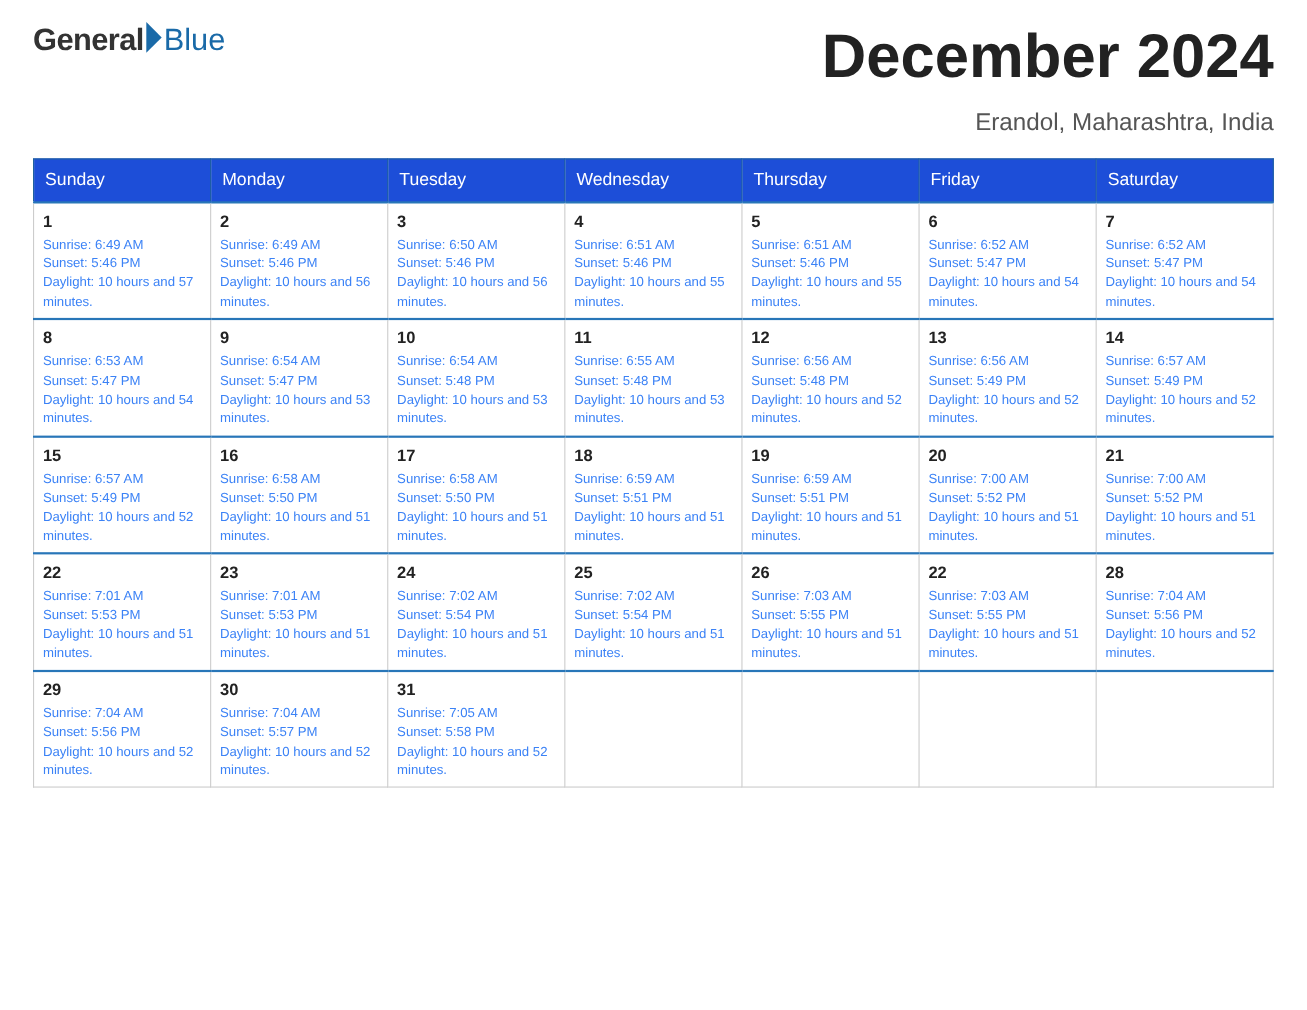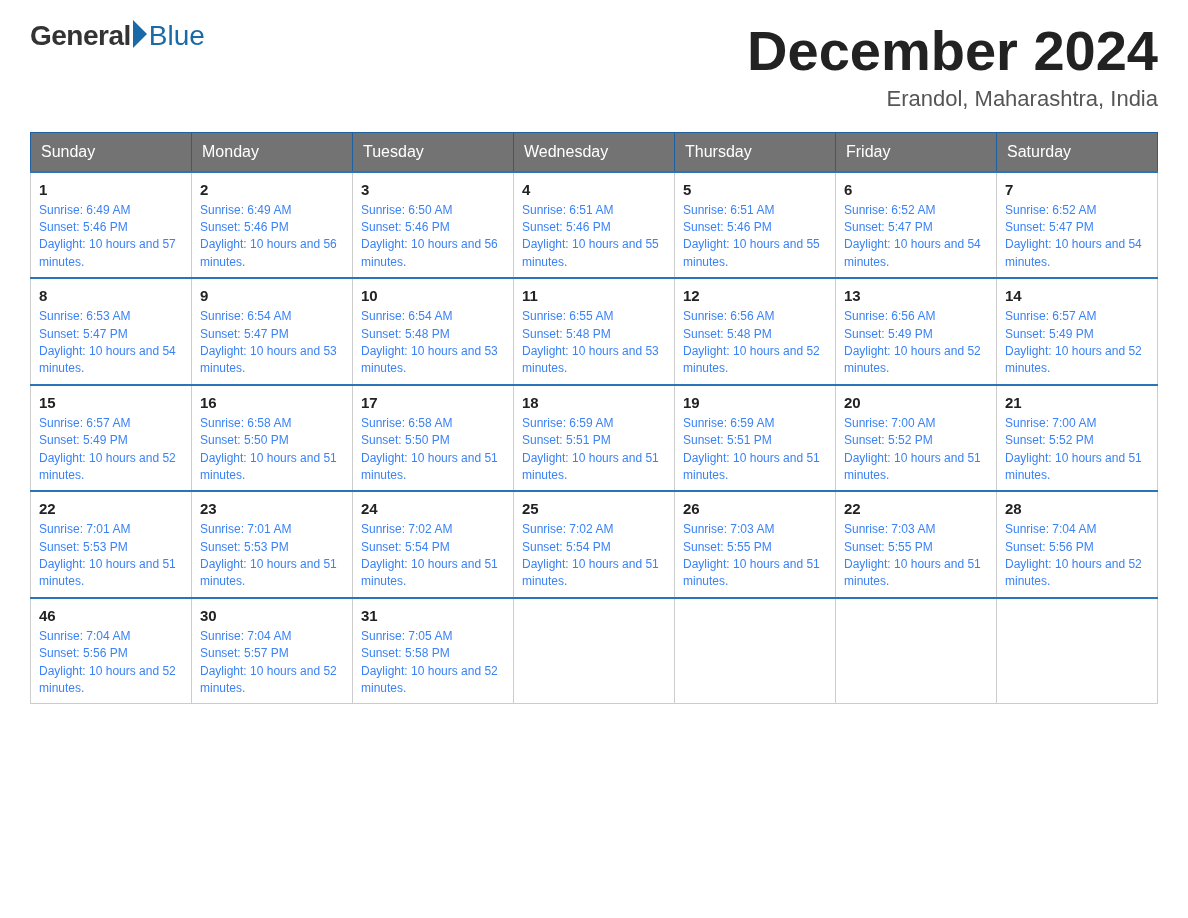--- a/index.html
+++ b/index.html
@@ -51,29 +51,29 @@
     }
     .month-title {
       font-size: 56px;
       font-weight: bold;
       color: #222;
       line-height: 1.1;
     }
     .location-subtitle {
       font-size: 22px;
       color: #555;
-      margin-top: 4px;
+      margin-top: 16px;
     }
     .calendar-table {
       width: 100%;
       border-collapse: collapse;
       border: 1px solid #aaa;
     }
     .calendar-table th {
-      background-color: #737373;
+      background-color: #1d4ed8;
       color: #ffffff;
       text-align: left;
       padding: 10px 10px;
       font-size: 16px;
       font-weight: normal;
       border: 1px solid #1e60a0;
     }
     .calendar-table td {
       vertical-align: top;
       padding: 6px 8px;
@@ -246,21 +246,21 @@
           <div class="day-number">22</div>
 <div class="day-info">Sunrise: 7:03 AM<br>Sunset: 5:55 PM<br>Daylight: 10 hours and 51 minutes.</div>
         </td>
         <td>
           <div class="day-number">28</div>
 <div class="day-info">Sunrise: 7:04 AM<br>Sunset: 5:56 PM<br>Daylight: 10 hours and 52 minutes.</div>
         </td>
       </tr>
       <tr class="week-row">
         <td>
-          <div class="day-number">46</div>
+          <div class="day-number">29</div>
 <div class="day-info">Sunrise: 7:04 AM<br>Sunset: 5:56 PM<br>Daylight: 10 hours and 52 minutes.</div>
         </td>
         <td>
           <div class="day-number">30</div>
 <div class="day-info">Sunrise: 7:04 AM<br>Sunset: 5:57 PM<br>Daylight: 10 hours and 52 minutes.</div>
         </td>
         <td>
           <div class="day-number">31</div>
 <div class="day-info">Sunrise: 7:05 AM<br>Sunset: 5:58 PM<br>Daylight: 10 hours and 52 minutes.</div>
         </td>

